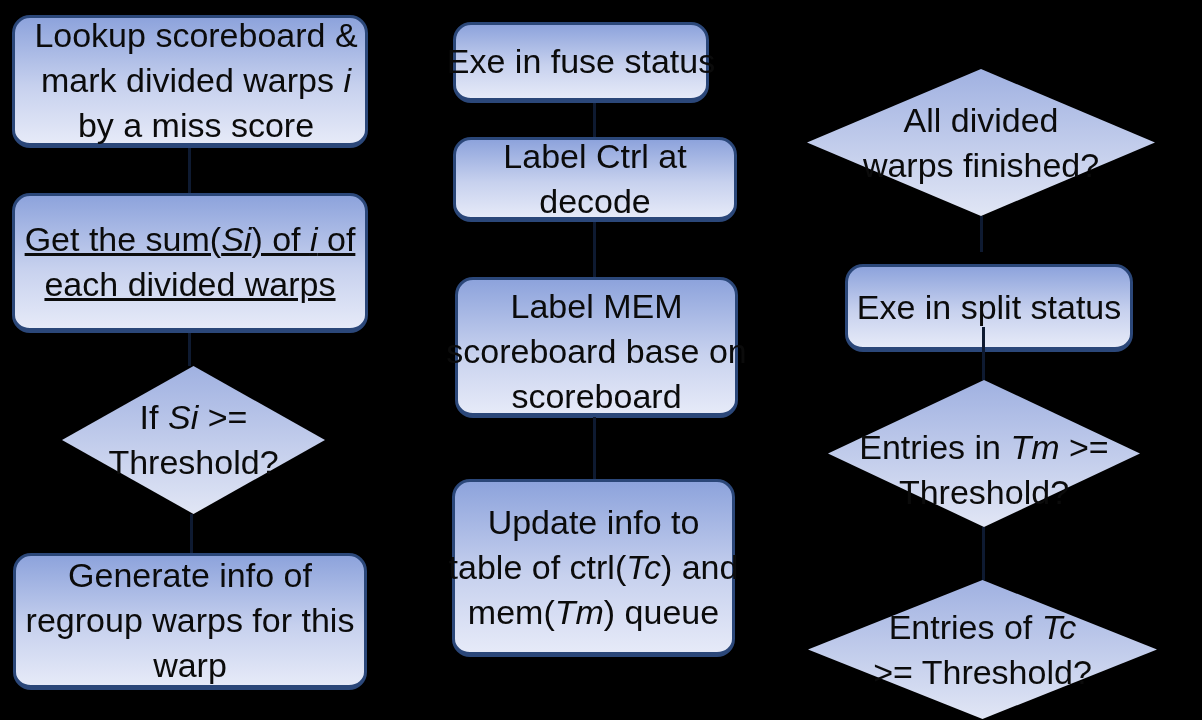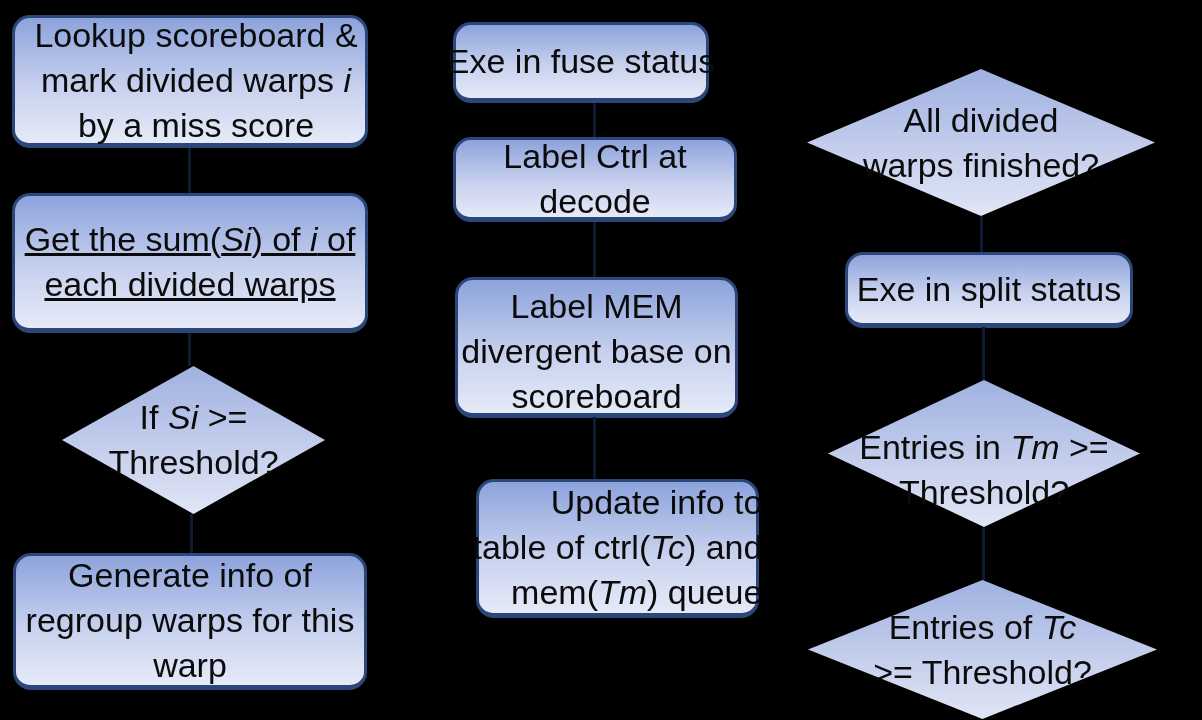--- a/index.html
+++ b/index.html
@@ -60,24 +60,24 @@
 
   
   #n-lookup      { left: 12px;  top: 15px;  width: 356px; height: 133px; padding-left: 12px; }
   #n-get-sum     { left: 12px;  top: 193px; width: 356px; height: 140px; text-decoration: underline; }
   #n-if-si       { left: 62px;  top: 366px; width: 263px; height: 148px; justify-content: center; }
   #n-generate    { left: 13px;  top: 553px; width: 354px; height: 137px; }
   
   #n-exe-fuse    { left: 453px; top: 22px;  width: 256px; height: 81px; }
   #n-label-ctrl  { left: 453px; top: 137px; width: 284px; height: 85px; }
   #n-label-mem   { left: 455px; top: 277px; width: 283px; height: 141px; padding-top: 10px; }
-  #n-update-info { left: 476px; top: 479px; width: 283px; height: 139px; text-align: right; }
+  #n-update-info { left: 452px; top: 479px; width: 283px; height: 178px; }
   
   #n-all-finished{ left: 807px; top: 69px;  width: 348px; height: 147px; }
-  #n-exe-split   { left: 845px; top: 252px; width: 288px; height: 76px; }
+  #n-exe-split   { left: 845px; top: 264px; width: 288px; height: 88px; }
   #n-entries-tm  { left: 828px; top: 380px; width: 312px; height: 147px; padding-top: 32px; }
   #n-entries-tc  { left: 808px; top: 580px; width: 349px; height: 139px; }
 
   
   #c1 { left: 188px; top: 148px; height: 45px; }
   #c2 { left: 188px; top: 333px; height: 33px; }
   #c3 { left: 190px; top: 514px; height: 39px; }
   #c4 { left: 593px; top: 103px; height: 34px; }
   #c5 { left: 593px; top: 222px; height: 55px; }
   #c6 { left: 593px; top: 417px; height: 62px; }
@@ -125,21 +125,21 @@
   </div>
   <div class="node process" id="n-label-ctrl">
     <div class="content">
         <div class="line"><span>Label Ctrl at</span></div>
         <div class="line"><span>decode</span></div>
       </div>
   </div>
   <div class="node process" id="n-label-mem">
     <div class="content">
         <div class="line"><span>Label MEM</span></div>
-        <div class="line"><span>divergent base on</span></div>
+        <div class="line"><span>scoreboard base on</span></div>
         <div class="line"><span>scoreboard</span></div>
       </div>
   </div>
   <div class="node process" id="n-update-info">
     <div class="content">
         <div class="line"><span>Update info to</span></div>
         <div class="line"><span>table of ctrl(</span><span class="seg-i">Tc</span><span>) and</span></div>
         <div class="line"><span>mem(</span><span class="seg-i">Tm</span><span>) queue</span></div>
       </div>
   </div>

